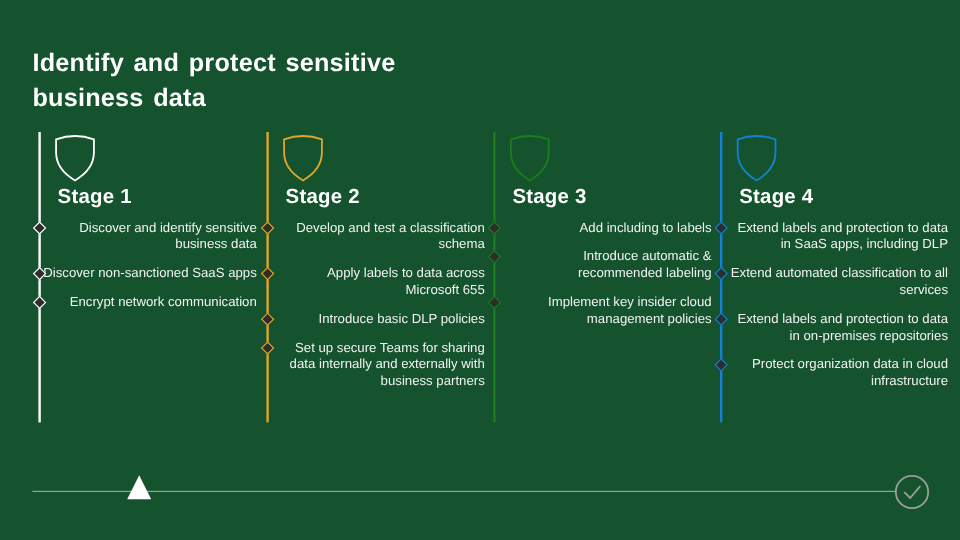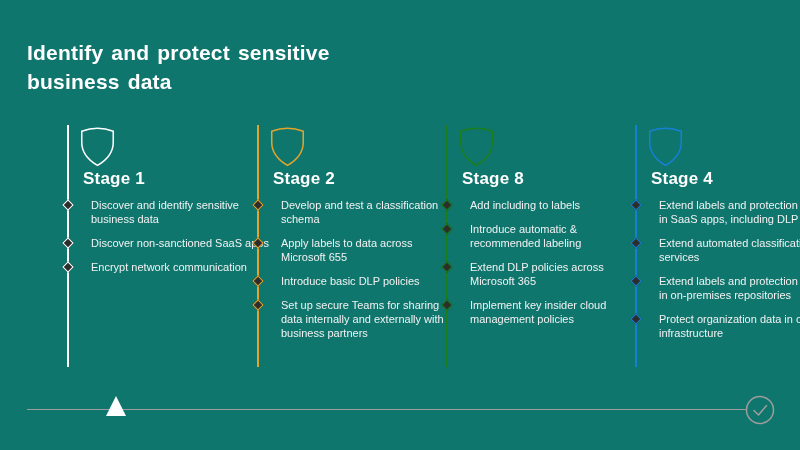--- a/index.html
+++ b/index.html
@@ -1,48 +1,48 @@
 <!DOCTYPE html>
 <html><head>
 <meta charset="utf-8">
 <style>
   html,body{margin:0;padding:0;background:#1a1a1a;}
   .slide{
     position:relative;width:800px;height:450px;overflow:hidden;
-    background:#0f766e;
+    background:#14532d;
     font-family:"Liberation Sans",sans-serif;
     color:#f2f2f2;
   }
   .title{
     position:absolute;left:27px;top:38px;margin:0;
     width:380px;
     font-size:21px;line-height:29px;font-weight:700;color:#ffffff;
     letter-spacing:.2px;word-spacing:2px;
   }
-  .stage{position:absolute;top:125px;height:260px;margin-left:35px;}
+  .stage{position:absolute;top:110px;height:260px;}
   .stage-1{left:32px;width:182px;}
   .stage-2{left:222px;width:182px;}
   .stage-3{left:411px;width:182px;}
   .stage-4{left:600px;width:195px;}
   .vline{
     position:absolute;left:0;top:0;width:2px;height:242px;
     background:var(--accent);
   }
   .shield{position:absolute;left:12px;top:0;color:var(--accent);}
   .shield svg{display:block;}
   .stage-heading{
     position:absolute;left:16px;top:44px;margin:0;
     font-size:17px;font-weight:700;color:#ffffff;letter-spacing:.2px;
   }
   .bullets{
     position:absolute;left:0;top:73px;margin:0;padding:0;list-style:none;
   }
   .bullets li{
-    position:relative;margin:0 0 10px 0;padding-left:24px;
-    font-size:11px;line-height:14px;color:#f2f2f2;
+    position:relative;margin:0 0 10px 0;padding-left:4px;
+    font-size:11px;line-height:14px;color:#f2f2f2;text-align:right;
   }
   .bullets li .btext{display:block;width:178px;}
   .stage-4 .bullets li .btext{width:186px;}
   .diamond{
     position:absolute;left:-3.5px;top:2.5px;
     width:8px;height:8px;box-sizing:border-box;
     border:1.2px solid var(--accent);
     background:#2d2d2d;
     transform:rotate(45deg);
   }
@@ -117,33 +117,29 @@
     </ul>
   </section>
 
   <section class="stage stage-3" style="--accent: #1B7D1B;">
     <span class="vline"></span>
     <span class="shield">
       <svg width="37" height="42" viewBox="0 0 38 44" fill="none" stroke="currentColor" stroke-width="1.6">
         <path d="M2.5 6.5 Q19 0.5 35.5 6.5 L35.5 18 C35.5 29 29 36.5 19 42.3 C9 36.5 2.5 29 2.5 18 Z"></path>
       </svg>
     </span>
-    <h2 class="stage-heading">Stage 8</h2>
+    <h2 class="stage-heading">Stage 3</h2>
     <ul class="bullets">
       <li>
           <span class="diamond"></span>
           <span class="btext">Add including to labels</span>
         </li>
       <li>
           <span class="diamond"></span>
           <span class="btext">Introduce automatic &amp; recommended labeling</span>
-        </li>
-      <li>
-          <span class="diamond"></span>
-          <span class="btext">Extend DLP policies across Microsoft 365</span>
         </li>
       <li>
           <span class="diamond"></span>
           <span class="btext">Implement key insider cloud management policies</span>
         </li>
     </ul>
   </section>
 
   <section class="stage stage-4" style="--accent: #1580D4;">
     <span class="vline"></span>

